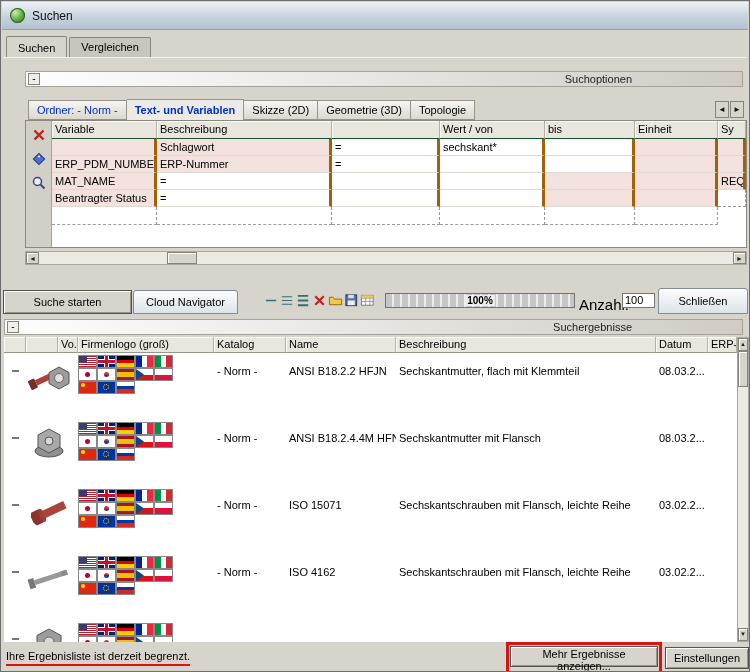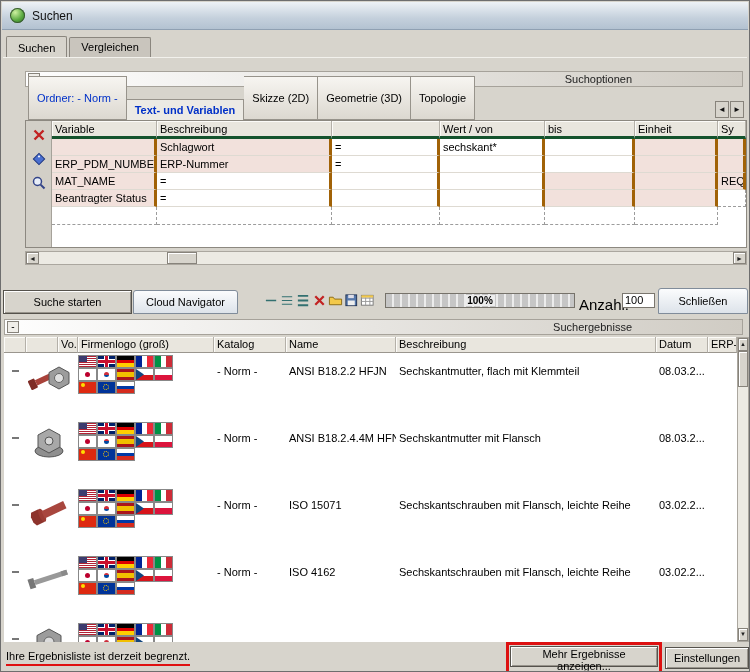--- a/index.html
+++ b/index.html
@@ -20,35 +20,35 @@
   
   .panelbar{position:absolute;height:16px;border:1px solid #a6a29a;background:linear-gradient(90deg,#fefefe,#d0ccc4);
             display:flex;align-items:center;box-sizing:border-box;}
   .optbar{left:24px;top:70px;width:718px;}
   .resbar{left:3px;top:318px;width:739px;}
   .collapse-btn{width:12px;height:12px;margin-left:2px;border:1px solid #87837b;background:#f0eee9;font-size:10px;
                 line-height:10px;text-align:center;box-sizing:border-box;cursor:default;}
   .panel-title{margin-left:auto;margin-right:110px;font-size:11px;color:#222;}
   
   .subtabs{position:absolute;left:27px;top:99px;height:20px;display:flex;align-items:flex-end;}
-  .stab{font-size:11px;padding:15px 8px;border:1px solid #97938b;border-left:none;background:linear-gradient(#f7f5f1,#dcd8d0);white-space:nowrap;}
+  .stab{font-size:11px;padding:3px 8px;border:1px solid #97938b;border-left:none;background:linear-gradient(#f7f5f1,#dcd8d0);white-space:nowrap;}
   .stab:first-child{border-left:1px solid #97938b;}
   .st-blue{color:#0030c8;}
   .st-active{color:#0030c8;font-weight:bold;background:#eceae4;padding-top:4px;padding-bottom:4px;margin-bottom:-1px;}
   .subtab-arrows{position:absolute;left:714px;top:100px;display:flex;gap:1px;}
   .sarr{width:14px;height:17px;border:1px solid #87837b;background:#d7d4cc;text-align:center;font-size:8px;line-height:16px;box-sizing:border-box;color:#111;}
   .sarr.left::before{content:"◄";}  .sarr.right::before{content:"►";}
   
   .vartable{position:absolute;left:24px;top:119px;width:722px;height:128px;border:1px solid #8c8880;background:#fff;display:flex;box-sizing:border-box;}
   .vgutter{width:26px;background:#d2cfc7;border-right:1px solid #a6a29a;display:flex;flex-direction:column;align-items:center;
            padding-top:6px;gap:8px;box-sizing:border-box;flex:0 0 auto;}
   .gicon{width:16px;height:16px;display:block;}
   .vgrid{flex:1;display:grid;grid-template-columns:105px 175px 108px 105px 90px 83px 1fr;
          grid-template-rows:18px 17px 17px 17px 17px 18px;font-size:11px;}
-  .vh{background:#e9e6de;border-right:1px solid #b4b0a8;border-bottom:3px solid #14532d;box-shadow:inset 1px 1px 0 #fcfbf8;
+  .vh{background:#e9e6de;border-right:1px solid #b4b0a8;border-bottom:1px solid #14532d;box-shadow:inset 1px 1px 0 #fcfbf8;
       padding:2px 3px;white-space:nowrap;overflow:hidden;box-sizing:border-box;}
   .vc{padding:2px 3px;border-right:3px solid #a16207;border-bottom:1px solid #dedad2;white-space:nowrap;overflow:hidden;background:#fff;box-sizing:border-box;}
   .vc.pink{background:#f2e1dc;}
   .vc.vd{border-right:1px dashed #9c9c9c;border-bottom:1px dashed #9c9c9c;background:#fff;}
   
   .hscroll{position:absolute;left:24px;top:250px;width:722px;height:14px;border:1px solid #aba79f;background:#eceae3;display:flex;box-sizing:border-box;}
   .harr{width:13px;height:100%;background:#d7d4cc;border:1px solid #87837b;box-shadow:inset 1px 1px 0 #fff;
         font-size:7px;text-align:center;line-height:11px;box-sizing:border-box;color:#222;flex:0 0 auto;}
   .harr.left::before{content:"◄";}  .harr.right::before{content:"►";}
   .htrack{flex:1;position:relative;}

